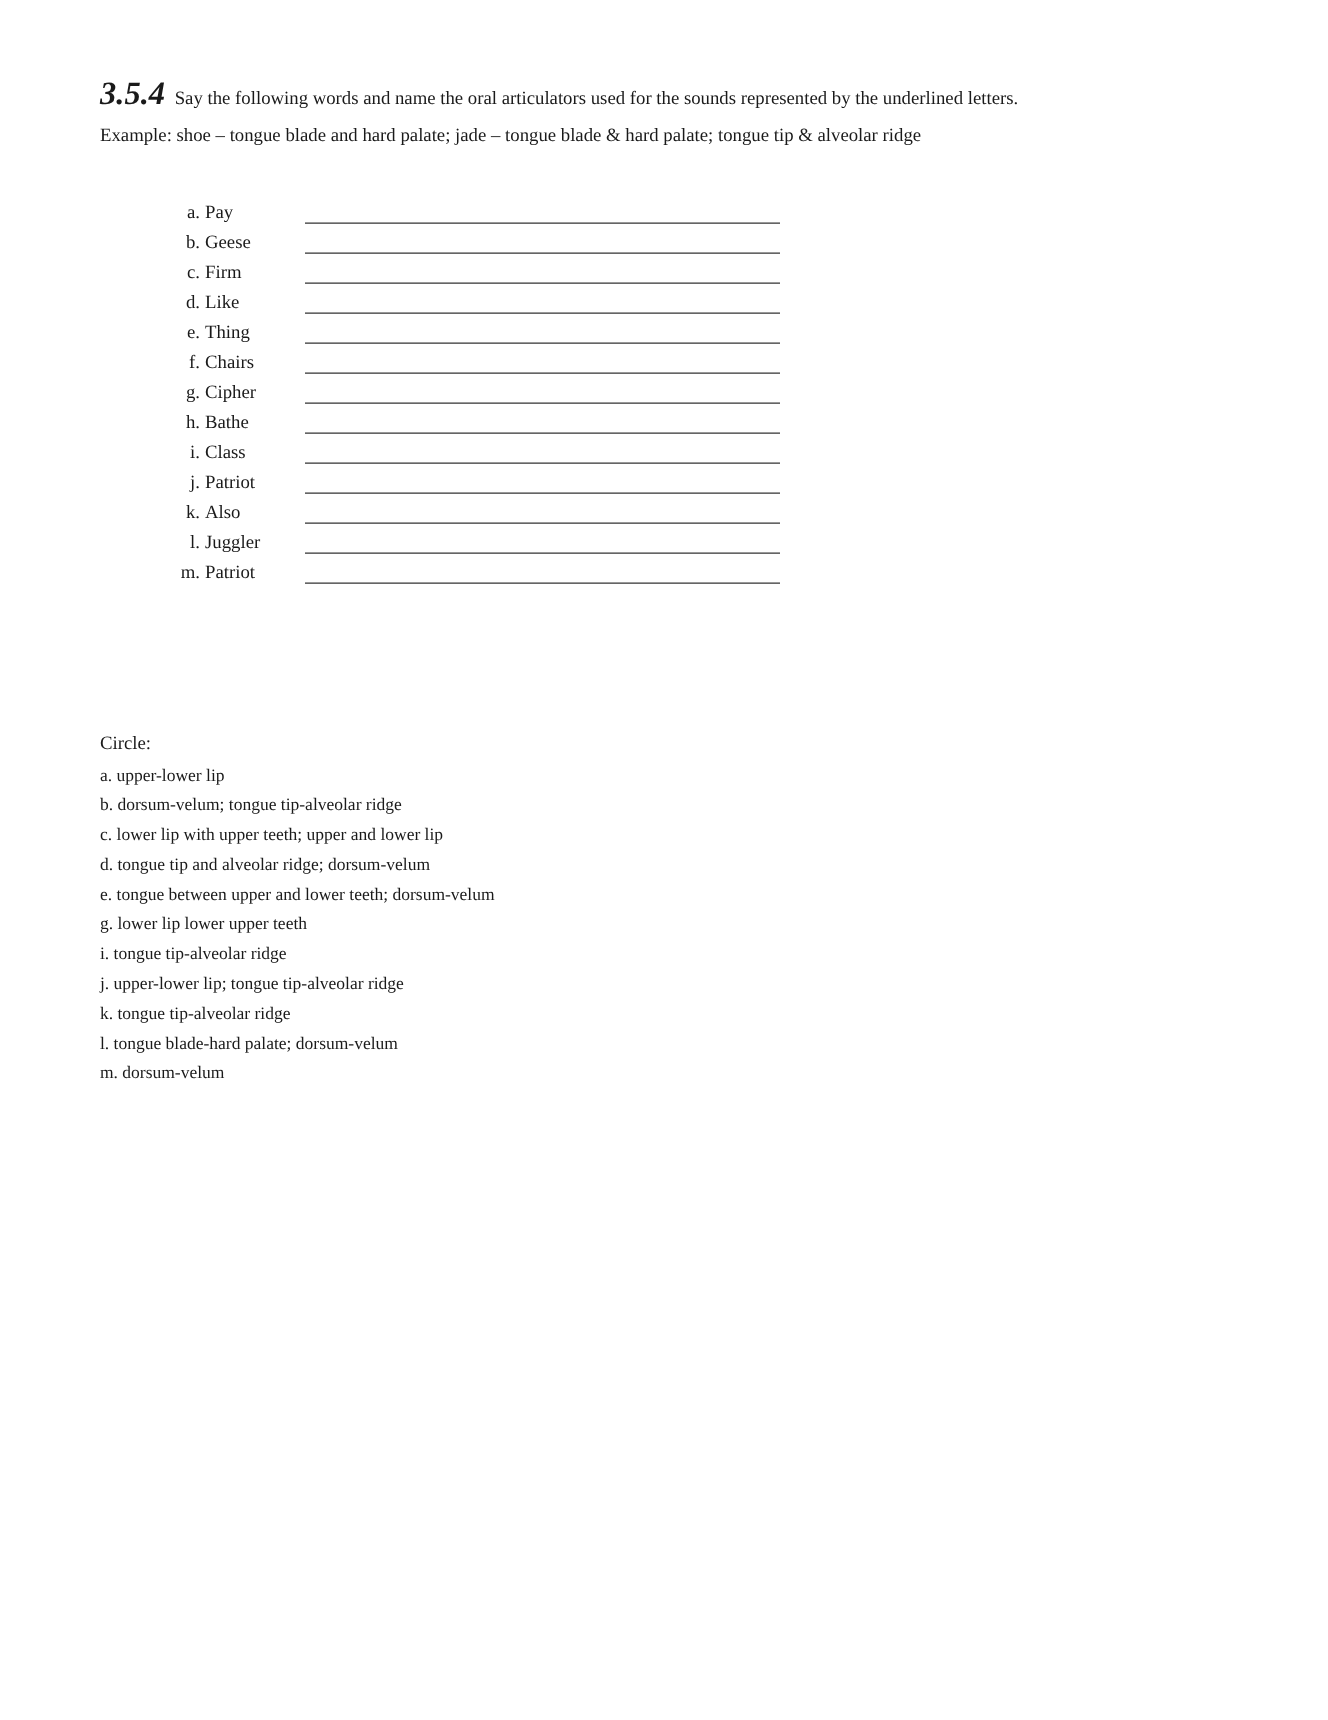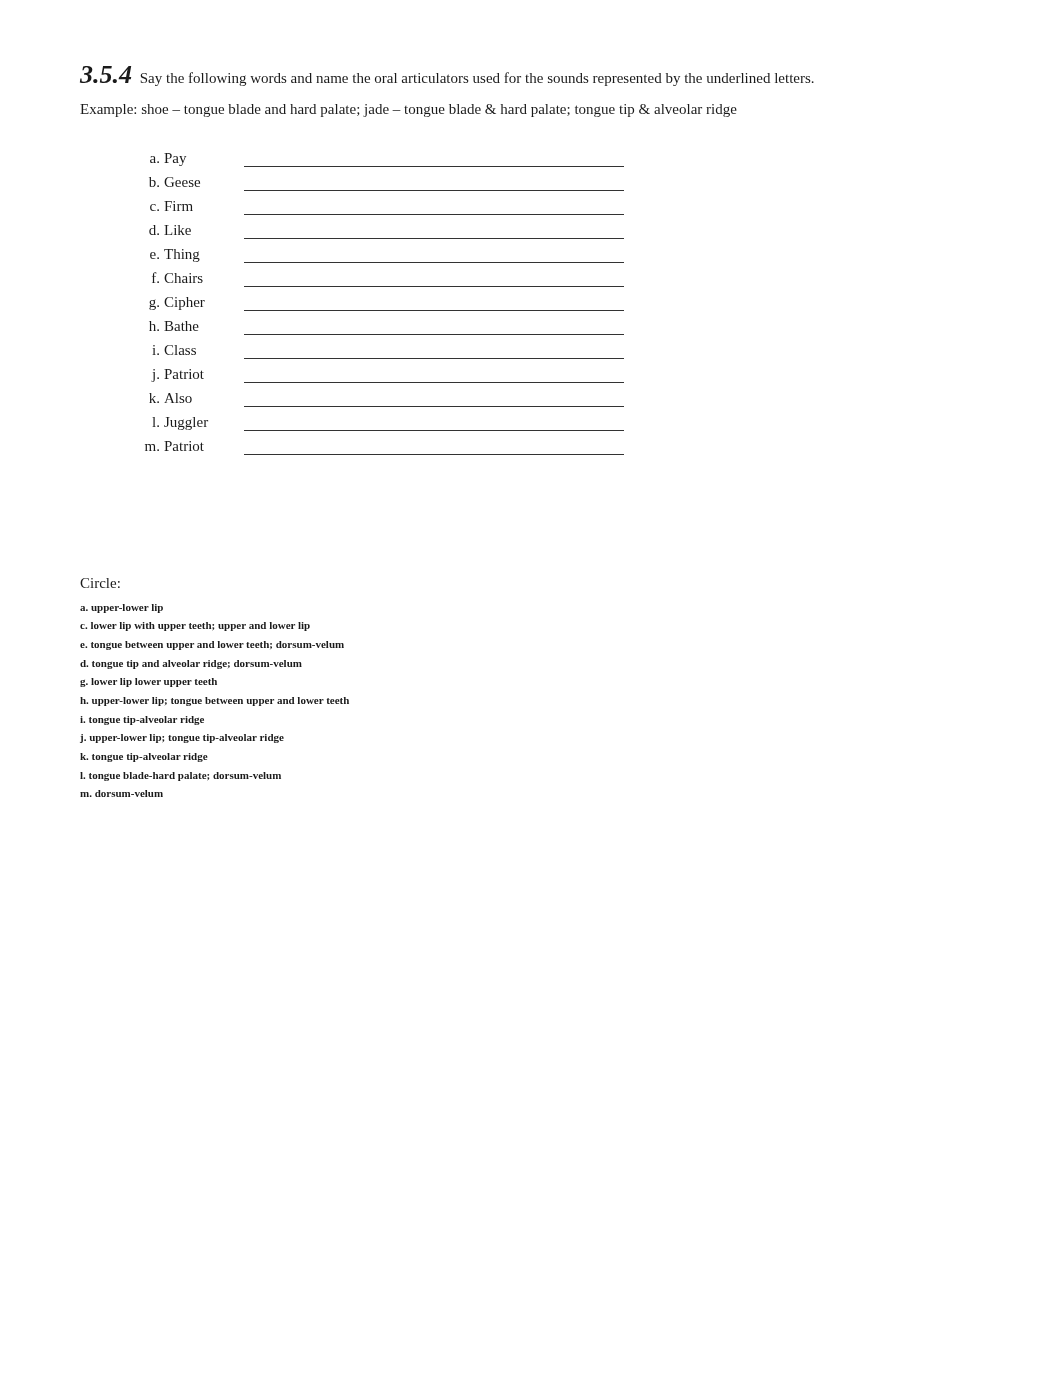--- a/index.html
+++ b/index.html
@@ -29,21 +29,21 @@
       font-style: italic;
     }
 
     .section-text {
       font-size: 15px;
       display: inline;
     }
 
     .example-paragraph {
       font-size: 15px;
-      margin-bottom: 28px;
+      margin-bottom: 40px;
       line-height: 1.5;
     }
 
     .word-list {
       margin-left: 60px;
       margin-bottom: 40px;
     }
 
     .word-item {
       display: flex;
@@ -79,23 +79,22 @@
     .answers-section {
       margin-top: 120px;
     }
 
     .answers-title {
       font-size: 15px;
       margin-bottom: 6px;
     }
 
     .answer-line-text {
-      font-size: 11px;
+      font-size: 14px;
       line-height: 1.7;
-      font-weight: bold;
     }
   </style>
 </head>
 <body>
 
 <div>
 
   <div class="section-header">
     <span class="section-number">3.5.4</span>
     <span class="section-text">Say the following words and name the oral articulators used for the sounds represented by the underlined letters.</span>
@@ -196,25 +195,25 @@
         </div>
         <div class="answer-line"></div>
       </div>
     </div>
 
   <div class="answers-section">
     <div class="answers-title">Circle:</div>
     <div class="answer-lines">
 
     <p class="answer-line-text">a. upper-lower lip</p>
+        <p class="answer-line-text">b. dorsum-velum; tongue tip-alveolar ridge</p>
         <p class="answer-line-text">c. lower lip with upper teeth; upper and lower lip</p>
+        <p class="answer-line-text">d. tongue tip and alveolar ridge; dorsum-velum</p>
         <p class="answer-line-text">e. tongue between upper and lower teeth; dorsum-velum</p>
-        <p class="answer-line-text">d. tongue tip and alveolar ridge; dorsum-velum</p>
         <p class="answer-line-text">g. lower lip lower upper teeth</p>
-        <p class="answer-line-text">h. upper-lower lip; tongue between upper and lower teeth</p>
         <p class="answer-line-text">i. tongue tip-alveolar ridge</p>
         <p class="answer-line-text">j. upper-lower lip; tongue tip-alveolar ridge</p>
         <p class="answer-line-text">k. tongue tip-alveolar ridge</p>
         <p class="answer-line-text">l. tongue blade-hard palate; dorsum-velum</p>
         <p class="answer-line-text">m. dorsum-velum</p>
       </div>
   </div>
 
 </div>
 

